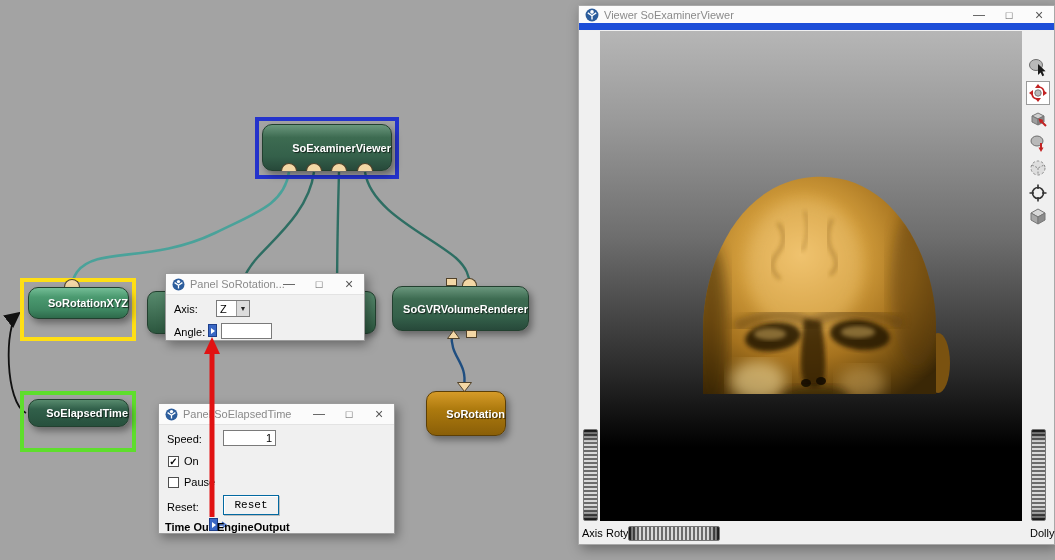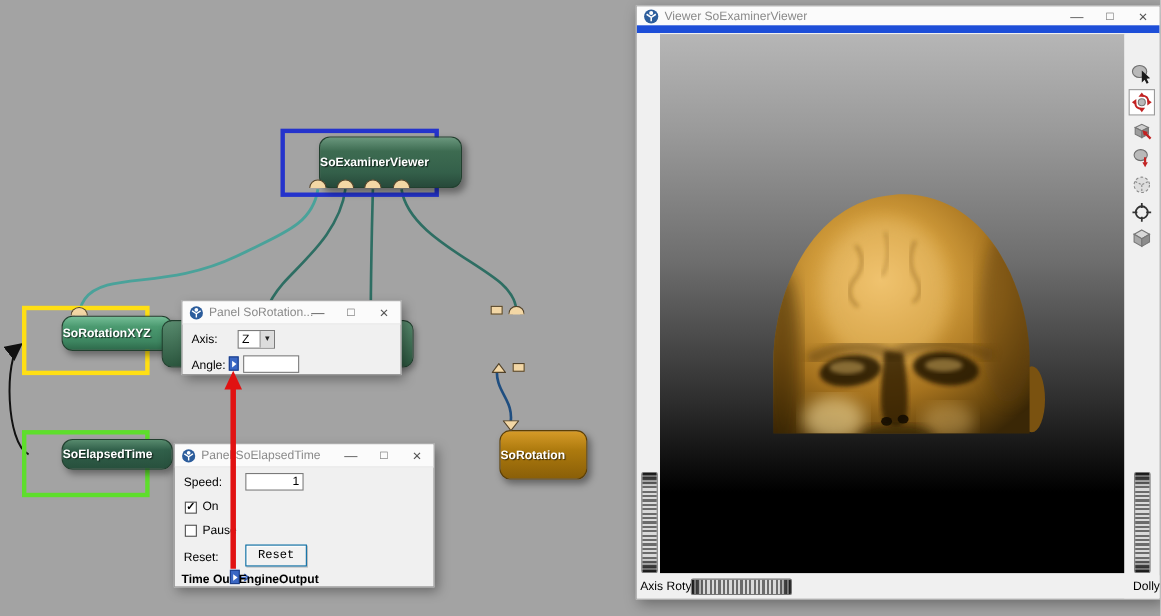--- a/index.html
+++ b/index.html
@@ -6,23 +6,23 @@
   body{font-family:"Liberation Sans",sans-serif;}
   #stage{position:relative;width:1055px;height:560px;background:#a3a3a3;overflow:hidden;}
   #stage *{box-sizing:border-box;}
 
   svg.layer{position:absolute;left:0;top:0;pointer-events:none;}
   .z-wires{z-index:1;}
   .z-top{z-index:9;}
 
   
   .node{position:absolute;z-index:2;border-radius:10px;border:1px solid #22402f;
-        display:flex;align-items:center;justify-content:flex-start;
+        display:flex;align-items:center;justify-content:flex-end;
         color:#fff;font-size:11px;font-weight:bold;text-shadow:1px 1px 1px rgba(0,0,0,.65);
-        box-shadow:3px 4px 7px rgba(0,0,0,.38);margin-left:28px;}
+        box-shadow:3px 4px 7px rgba(0,0,0,.38);}
   .node-darkgreen{background:linear-gradient(180deg,#6a977d 0%,#3d6b51 28%,#34604a 70%,#27493a 100%);}
   .node-midgreen{background:linear-gradient(180deg,#74bd96 0%,#4b9a70 30%,#3d8560 75%,#2e6a4b 100%);}
   .node-deepgreen{background:linear-gradient(180deg,#578a6d 0%,#31604a 35%,#27503d 100%);}
   .node-orange{background:linear-gradient(180deg,#d69b28 0%,#ad7a0e 40%,#8a5f08 100%);border-color:#5c3f06;}
   .cap{position:absolute;z-index:2;background:linear-gradient(180deg,#578a6d,#2c573f);
        border:1px solid #22402f;box-shadow:2px 3px 6px rgba(0,0,0,.35);}
   .sel{position:absolute;z-index:2;}
   .sel-blue{border:4px solid #2433cc;}
   .sel-yellow{border:4px solid #ffdf14;}
   .sel-green{border:4px solid #5ede2c;}
@@ -116,20 +116,23 @@
   <div class="sel sel-green" style="left:20px;top:391px;width:116px;height:61px;"></div>
   <div class="node node-deepgreen" style="left:28px;top:399px;width:101px;height:28px;">
     <span>SoElapsedTime</span>
   </div>
 
   <div class="cap" style="left:147px;top:291px;width:20px;height:43px;border-radius:9px 0 0 9px;"></div>
   <div class="cap" style="left:355px;top:291px;width:21px;height:43px;border-radius:0 9px 9px 0;"></div>
 
   <div class="csq" style="left:446px;top:278px;"></div>
   <div class="dome" style="left:462px;top:278px;width:15px;"></div>
+  <div class="node node-darkgreen" style="left:392px;top:286px;width:137px;height:45px;">
+    <span>SoGVRVolumeRenderer</span>
+  </div>
   <div class="ctri" style="left:447px;top:330px;">
     <svg width="13" height="9">
         <path d="M6.5,0.5 L12.5,8.5 L0.5,8.5 Z" fill="#f3d7a5" stroke="#51422a"></path>
       </svg>
   </div>
   <div class="csq" style="left:466px;top:330px;"></div>
 
   <div class="ctri" style="left:457px;top:382px;z-index:3;">
     <svg width="15" height="10">
         <path d="M0.5,0.5 L14.5,0.5 L7.5,9.5 Z" fill="#f3d7a5" stroke="#51422a"></path>

